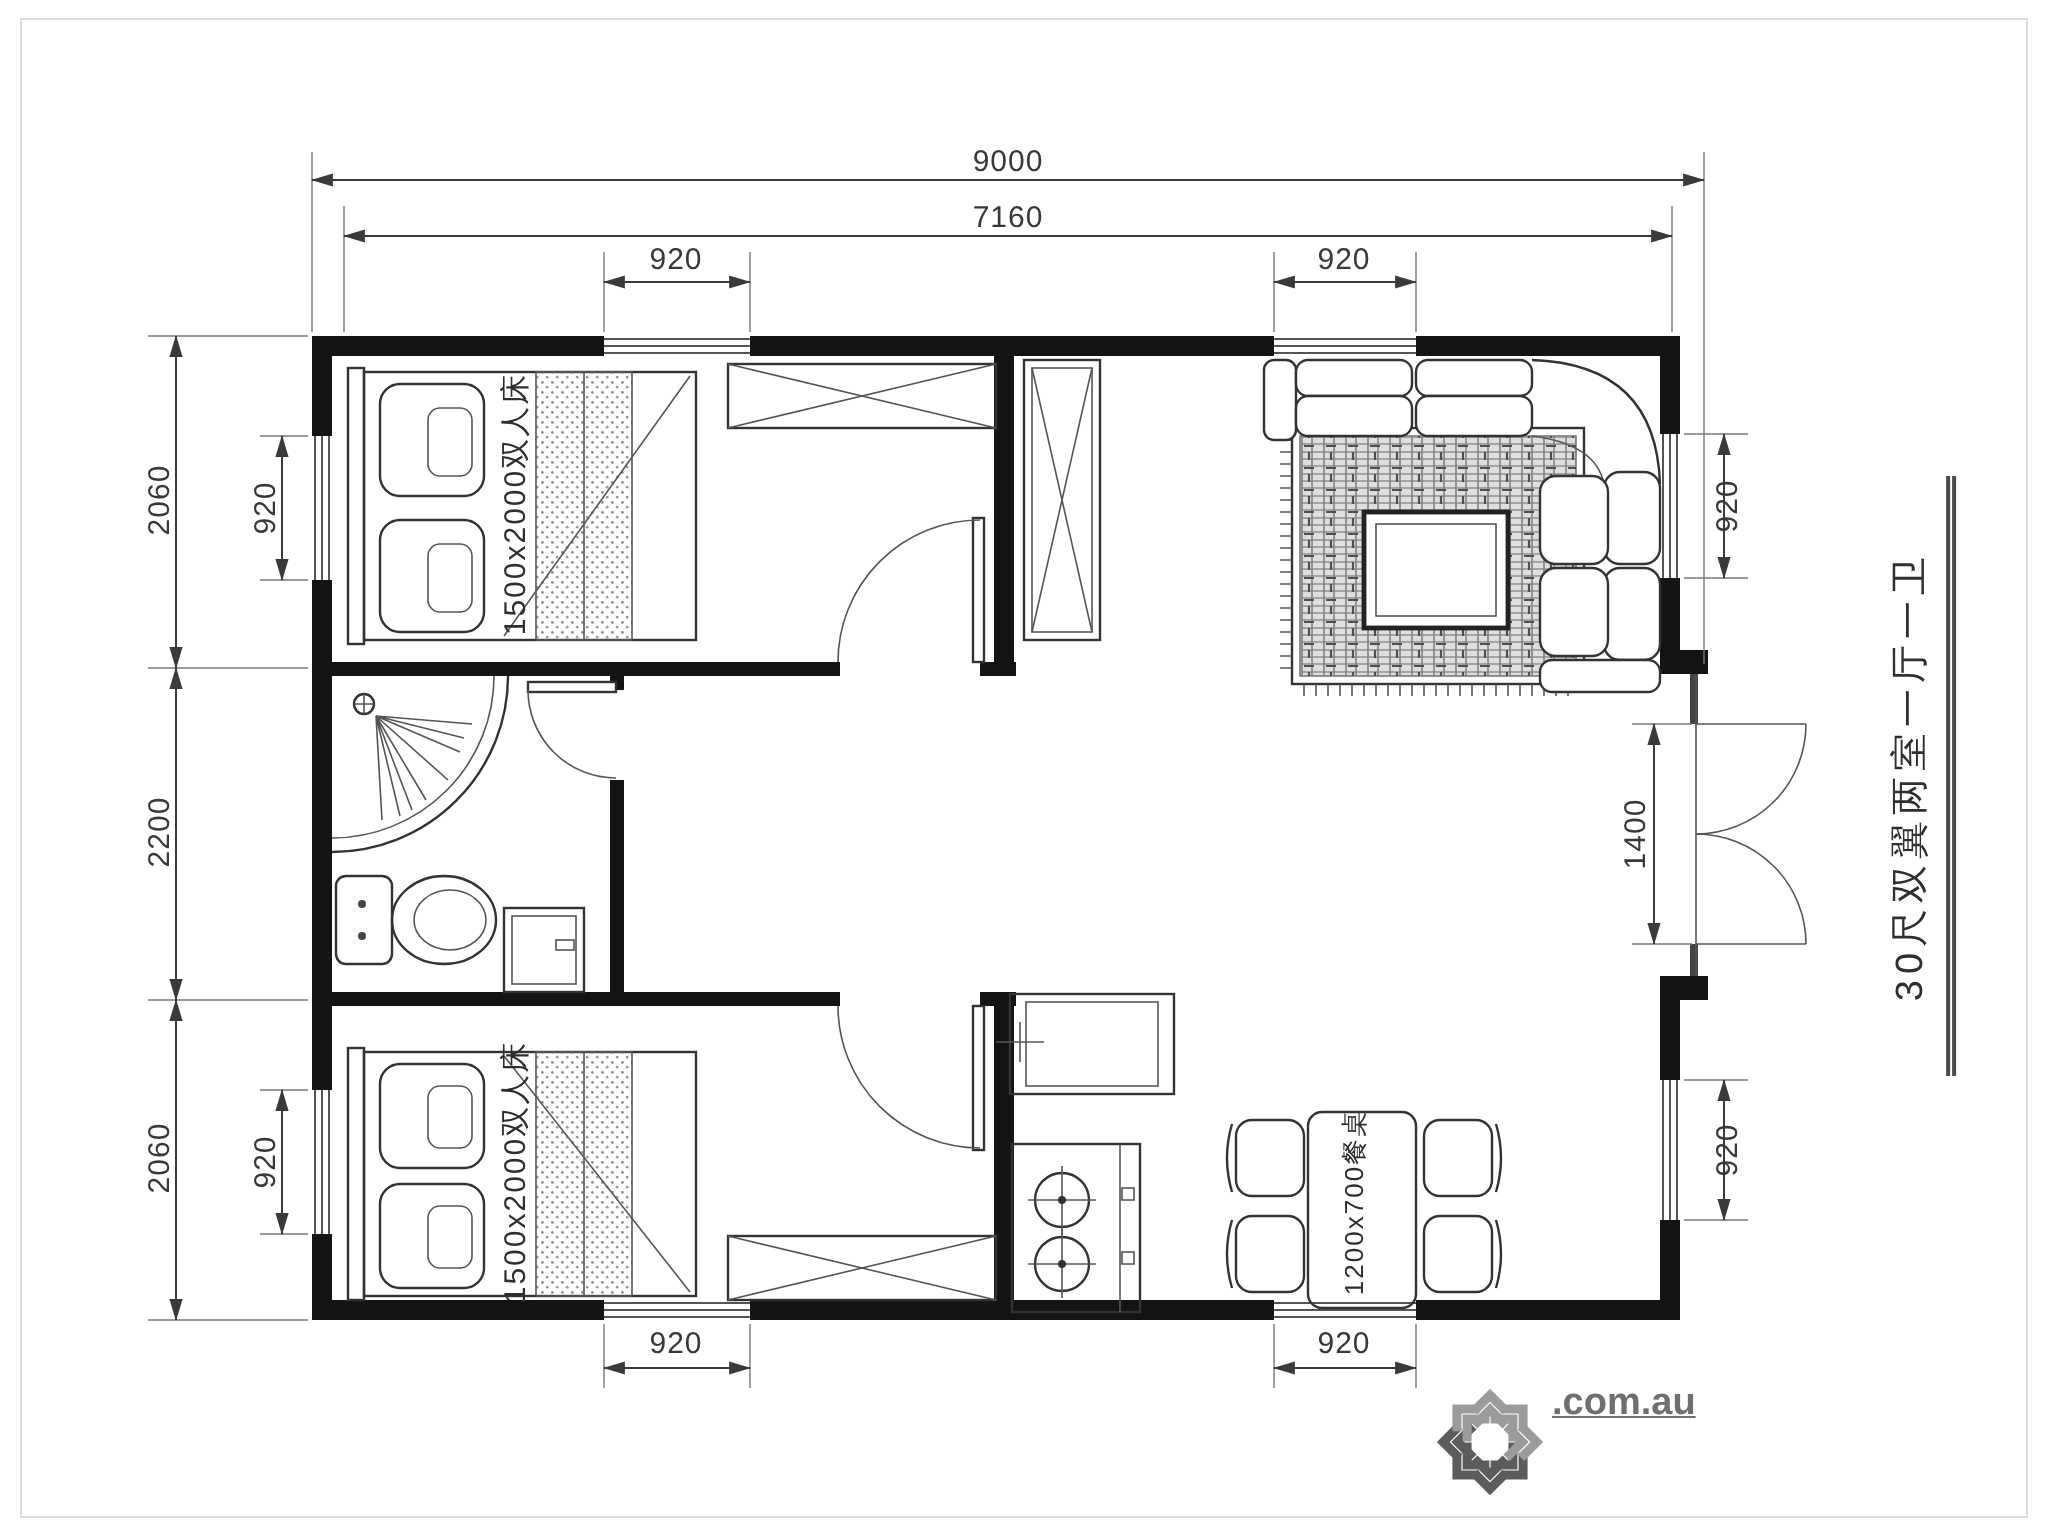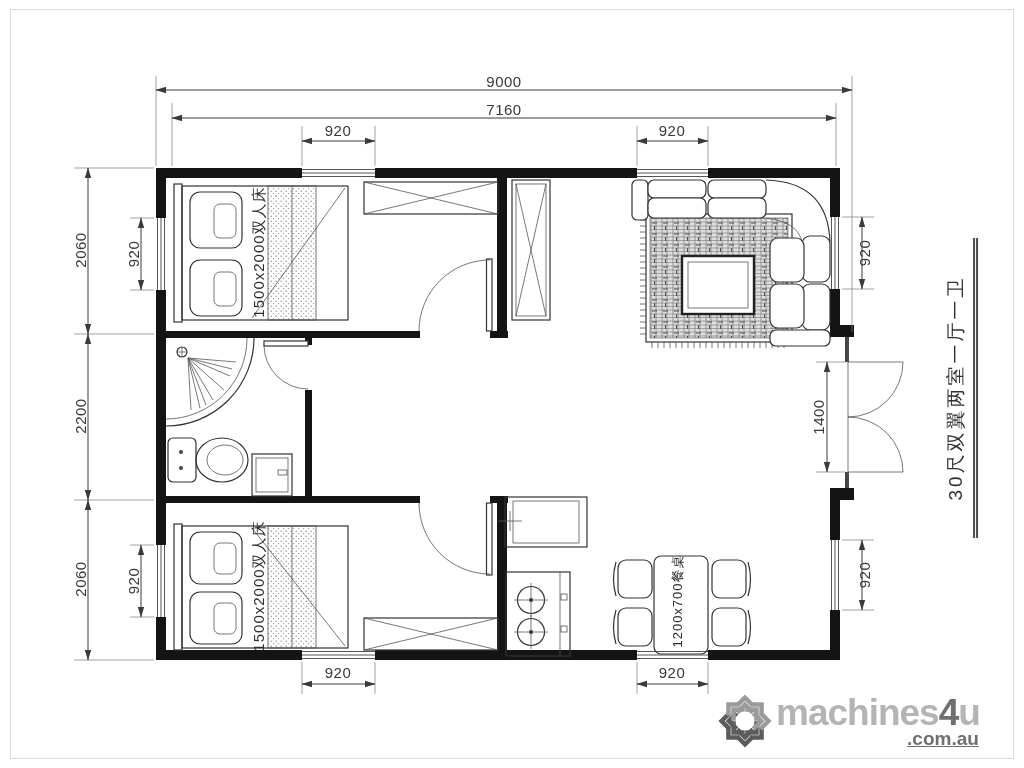--- a/index.html
+++ b/index.html
@@ -314,17 +314,16 @@
           <g transform="rotate(90)">
               <path d="M-7 -11 L0 -18 L7 -11 M-7 -19 L0 -26 L7 -19"></path>
             </g>
           <g transform="rotate(315)">
               <path d="M-7 -11 L0 -18 L7 -11 M-7 -19 L0 -26 L7 -19"></path>
             </g>
         </g>
       </g>
     </svg>
     <div class="logo-col">
-      <div class="logo-brand"><span>machines</span><span class="dk">4</span><span>u</span></div>
       <div class="logo-domain">.com.au</div>
     </div>
   </div>
 </div>
 
 </body></html>

